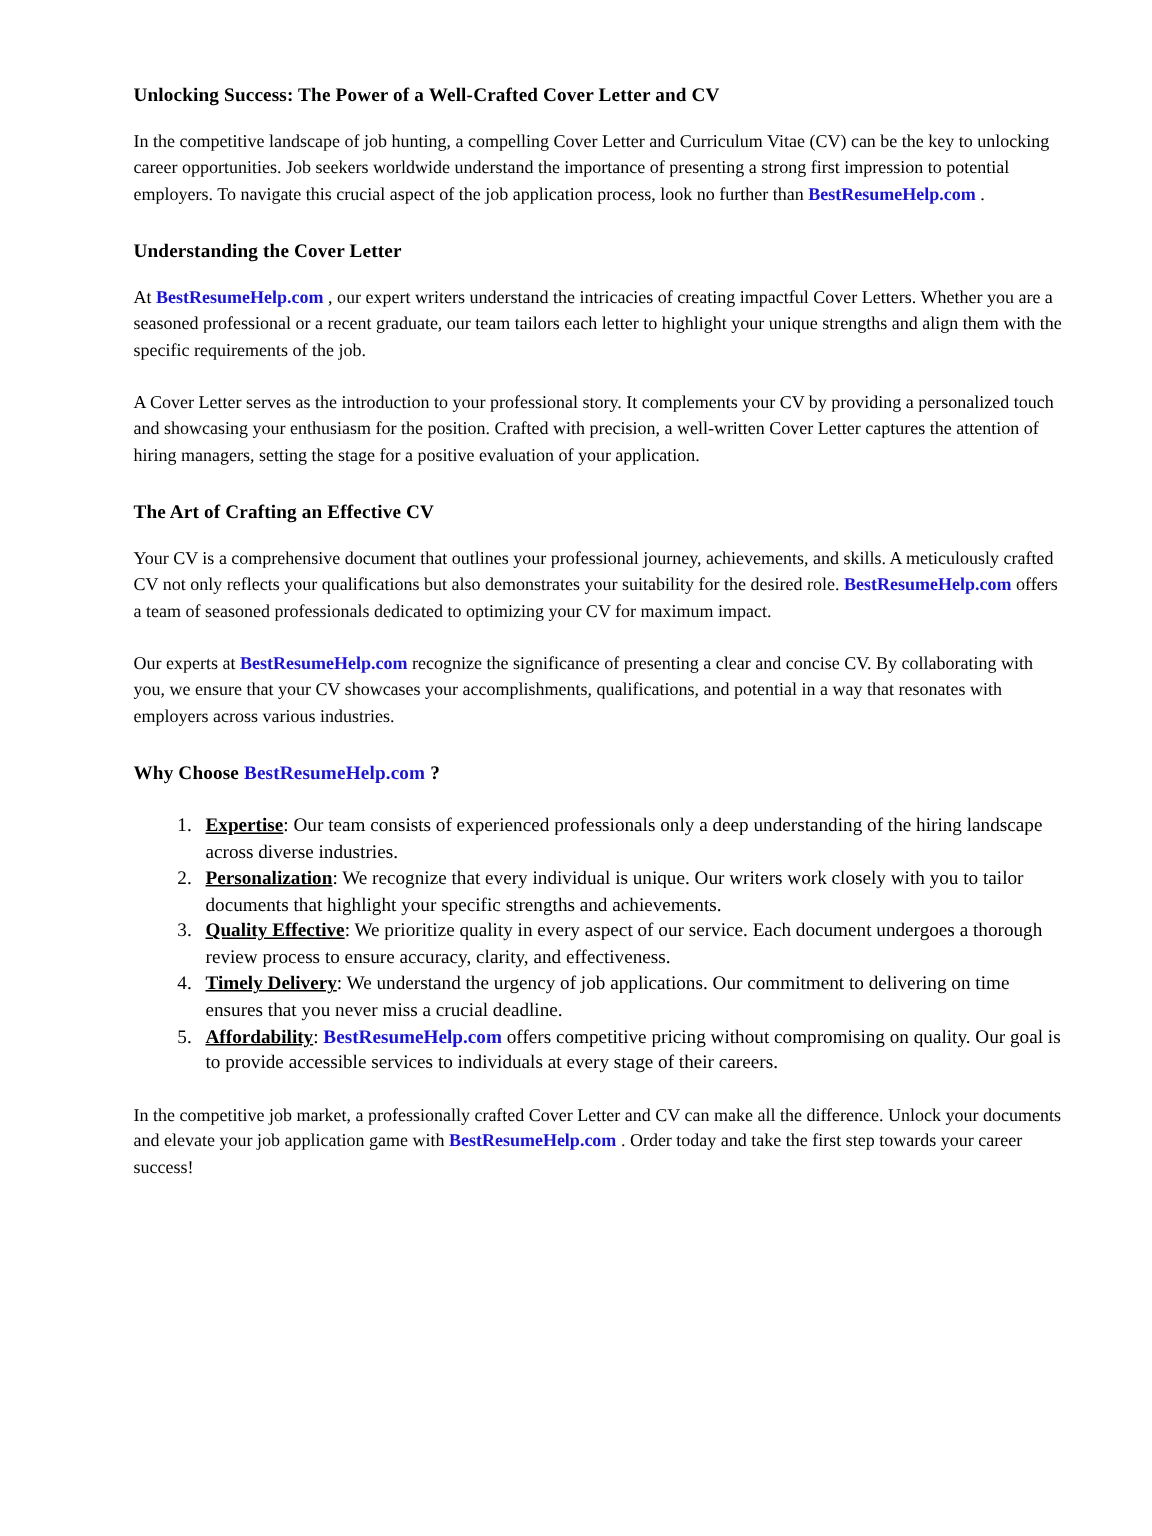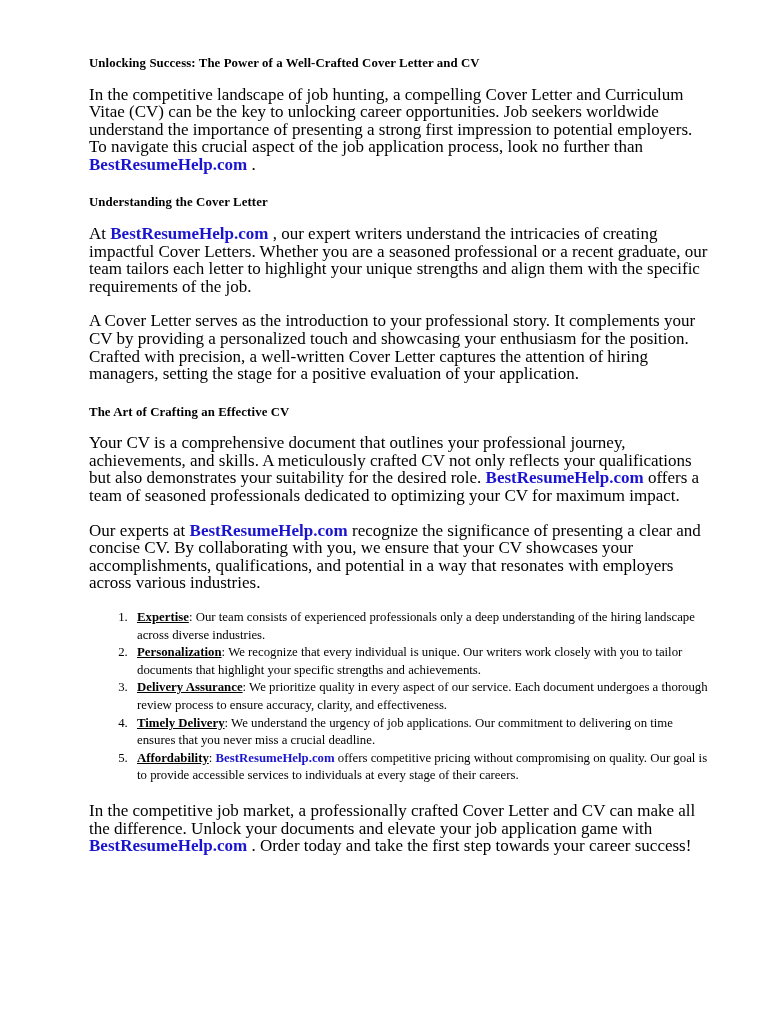--- a/index.html
+++ b/index.html
@@ -31,21 +31,21 @@
     font-size: 12.8px;
     font-weight: bold;
     line-height: 17.5px;
     margin: 0 0 13px 0;
     letter-spacing: 0.1px;
   }
   h2.section-heading {
     margin-top: 21px;
   }
   p.para {
-    font-size: 17px;
+    font-size: 12px;
     line-height: 17.6px;
     margin: 0 0 17px 0;
     text-align: left;
   }
   p.para:last-child {
     margin-bottom: 0;
   }
   .brand-link {
     color: #1a14cf;
     font-weight: bold;
@@ -90,25 +90,26 @@
     <p class="para"><span>At </span><a class="brand-link">BestResumeHelp.com</a><span> , our expert writers understand the intricacies of creating impactful Cover Letters. Whether you are a seasoned professional or a recent graduate, our team tailors each letter to highlight your unique strengths and align them with the specific requirements of the job.</span></p>
 
     <p class="para">A Cover Letter serves as the introduction to your professional story. It complements your CV by providing a personalized touch and showcasing your enthusiasm for the position. Crafted with precision, a well-written Cover Letter captures the attention of hiring managers, setting the stage for a positive evaluation of your application.</p>
 
     <h2 class="section-heading">The Art of Crafting an Effective CV</h2>
 
     <p class="para"><span>Your CV is a comprehensive document that outlines your professional journey, achievements, and skills. A meticulously crafted CV not only reflects your qualifications but also demonstrates your suitability for the desired role. </span><a class="brand-link">BestResumeHelp.com</a><span> offers a team of seasoned professionals dedicated to optimizing your CV for maximum impact.</span></p>
 
     <p class="para"><span>Our experts at </span><a class="brand-link">BestResumeHelp.com</a><span> recognize the significance of presenting a clear and concise CV. By collaborating with you, we ensure that your CV showcases your accomplishments, qualifications, and potential in a way that resonates with employers across various industries.</span></p>
 
+    <h2 class="section-heading"><span>Why Choose </span><a class="brand-link">BestResumeHelp.com</a><span> ?</span></h2>
 
     <ol class="benefits">
       <li><span class="term">Expertise</span><span>: </span><span>Our team consists of experienced professionals only a deep understanding of the hiring landscape across diverse industries.</span></li>
       <li><span class="term">Personalization</span><span>: </span><span>We recognize that every individual is unique. Our writers work closely with you to tailor documents that highlight your specific strengths and achievements.</span></li>
-      <li><span class="term">Delivery Assurance</span><span>: </span><span>We prioritize quality in every aspect of our service. Each document undergoes a thorough review process to ensure accuracy, clarity, and effectiveness.</span></li>
+      <li><span class="term">Quality Effective</span><span>: </span><span>We prioritize quality in every aspect of our service. Each document undergoes a thorough review process to ensure accuracy, clarity, and effectiveness.</span></li>
       <li><span class="term">Timely Delivery</span><span>: </span><span>We understand the urgency of job applications. Our commitment to delivering on time ensures that you never miss a crucial deadline.</span></li>
       <li><span class="term">Affordability</span><span>: </span><a class="brand-link">BestResumeHelp.com</a><span> offers competitive pricing without compromising on quality. Our goal is to provide accessible services to individuals at every stage of their careers.</span></li>
     </ol>
 
     <p class="para"><span>In the competitive job market, a professionally crafted Cover Letter and CV can make all the difference. Unlock your documents and elevate your job application game with </span><a class="brand-link">BestResumeHelp.com</a><span> . Order today and take the first step towards your career success!</span></p>
 
     <div class="spacer-tail"></div>
   </div>
 </div>
 

